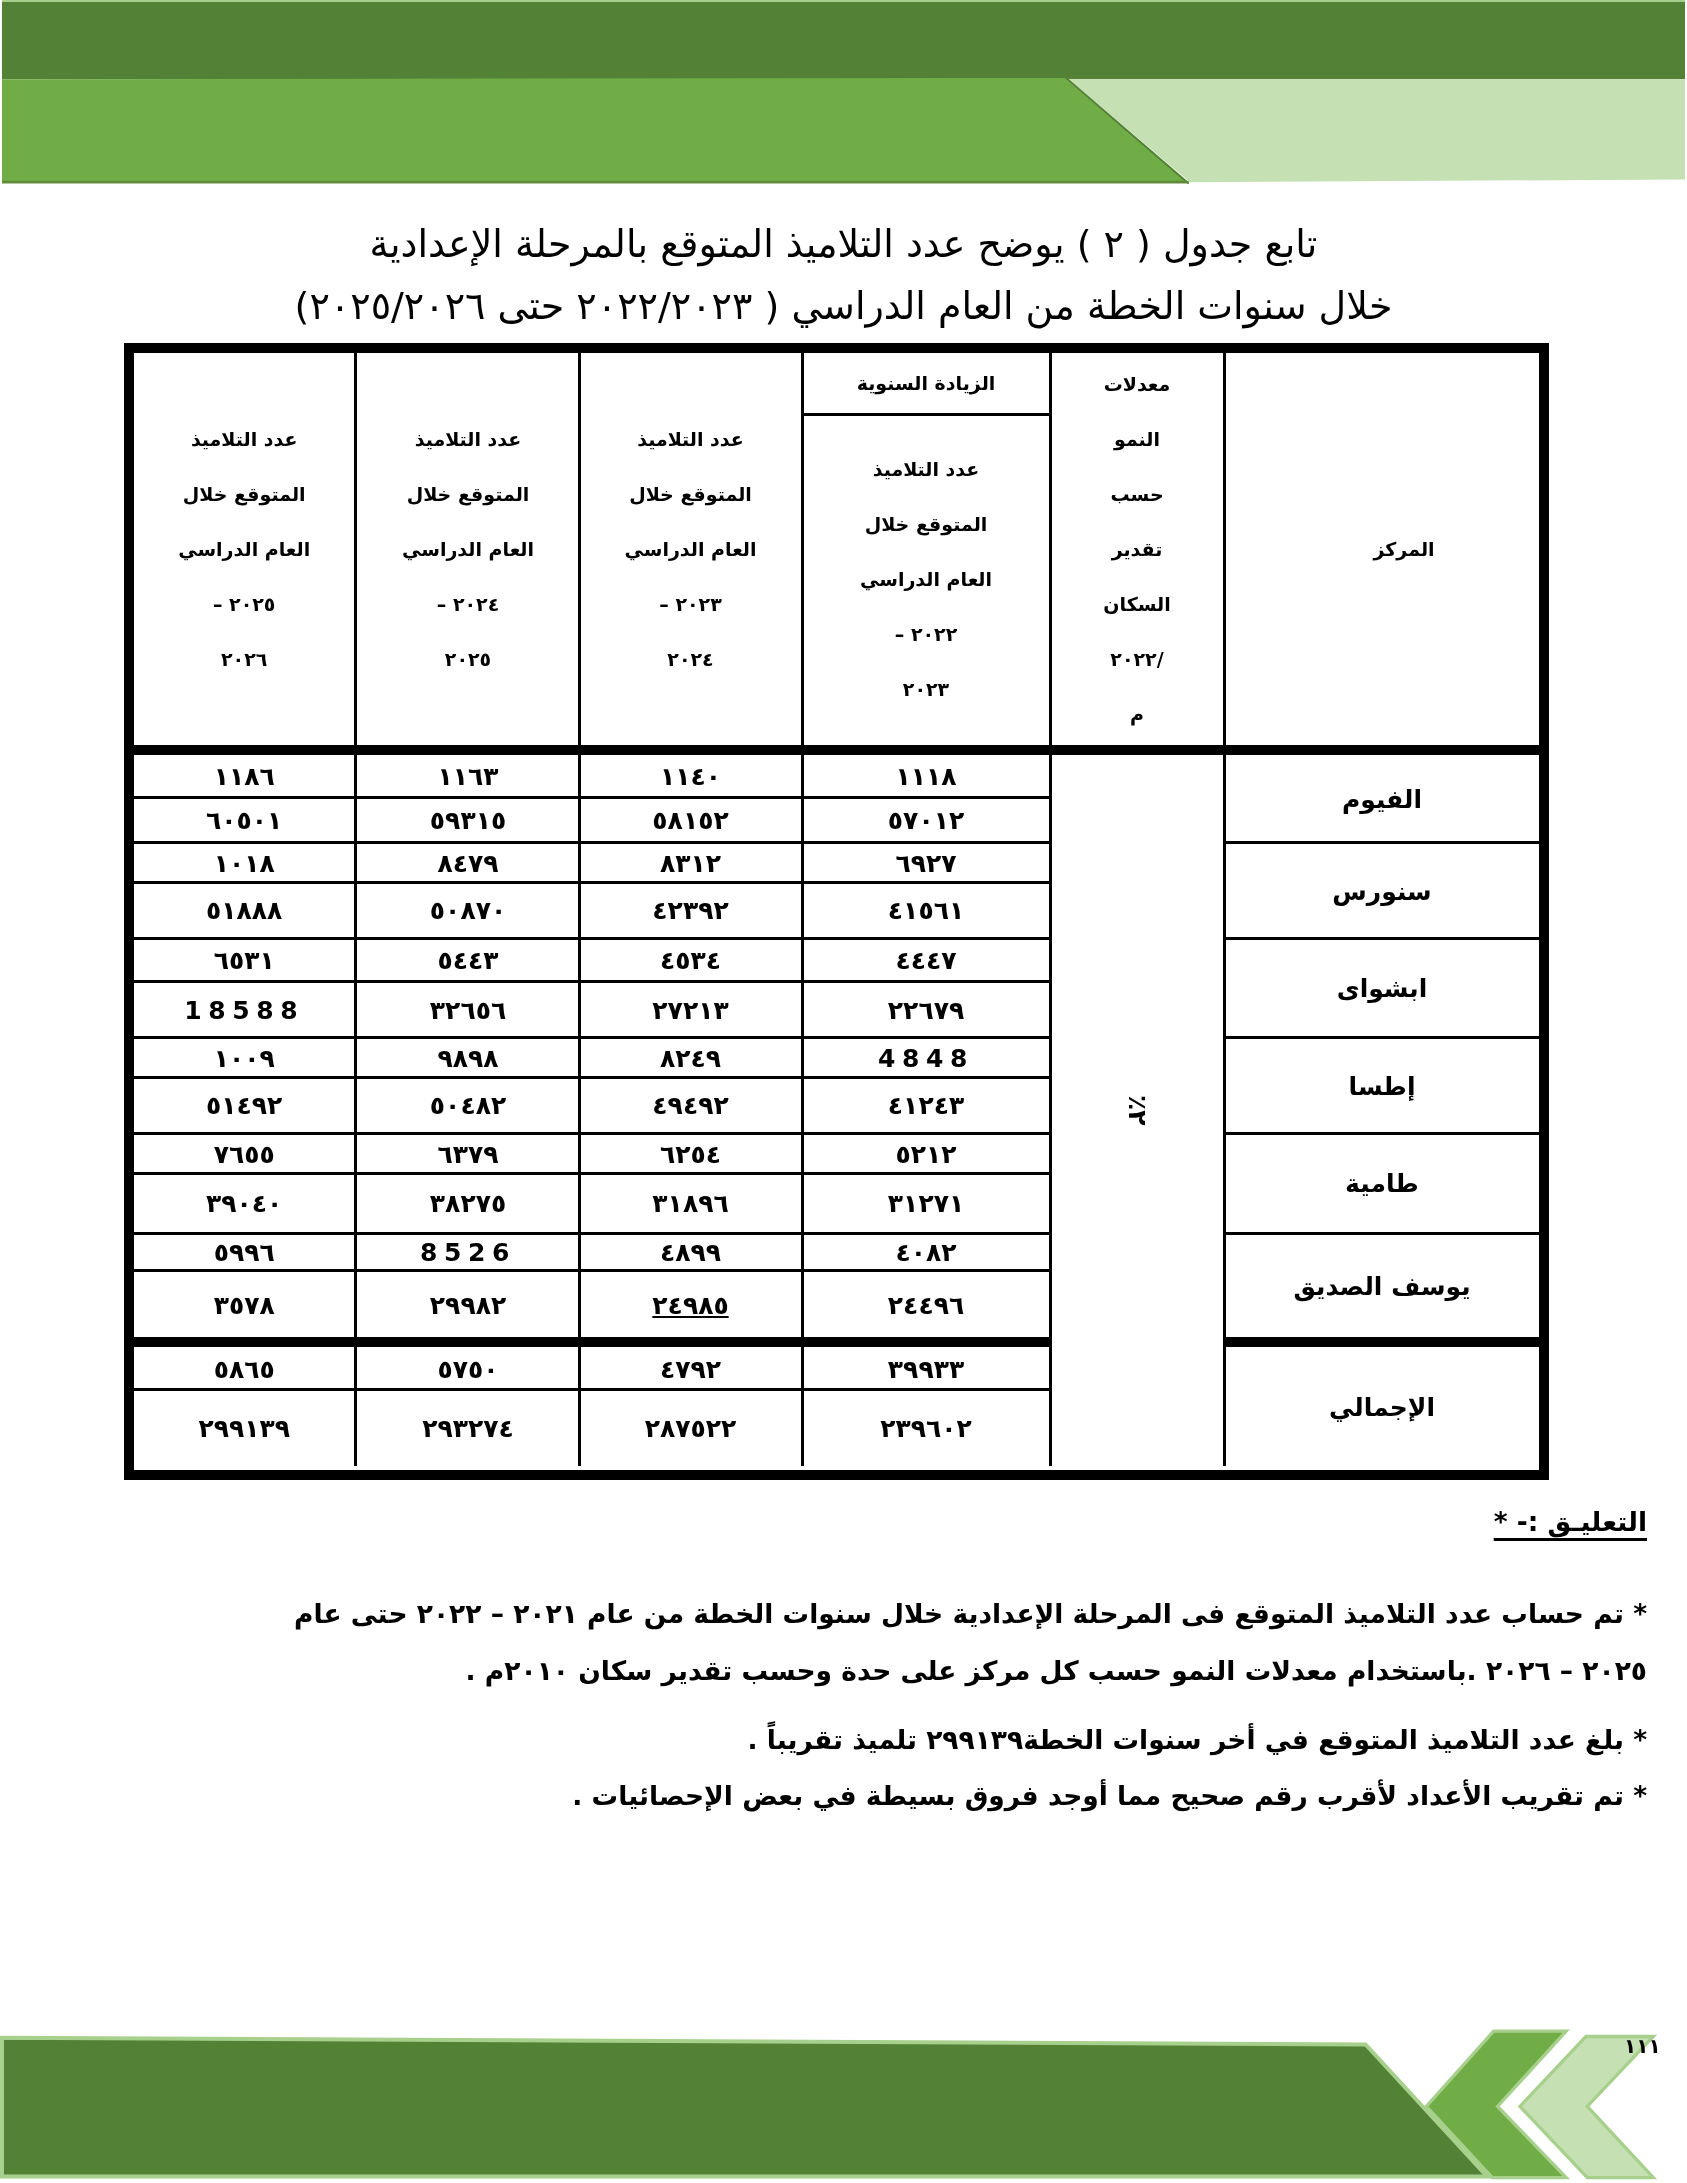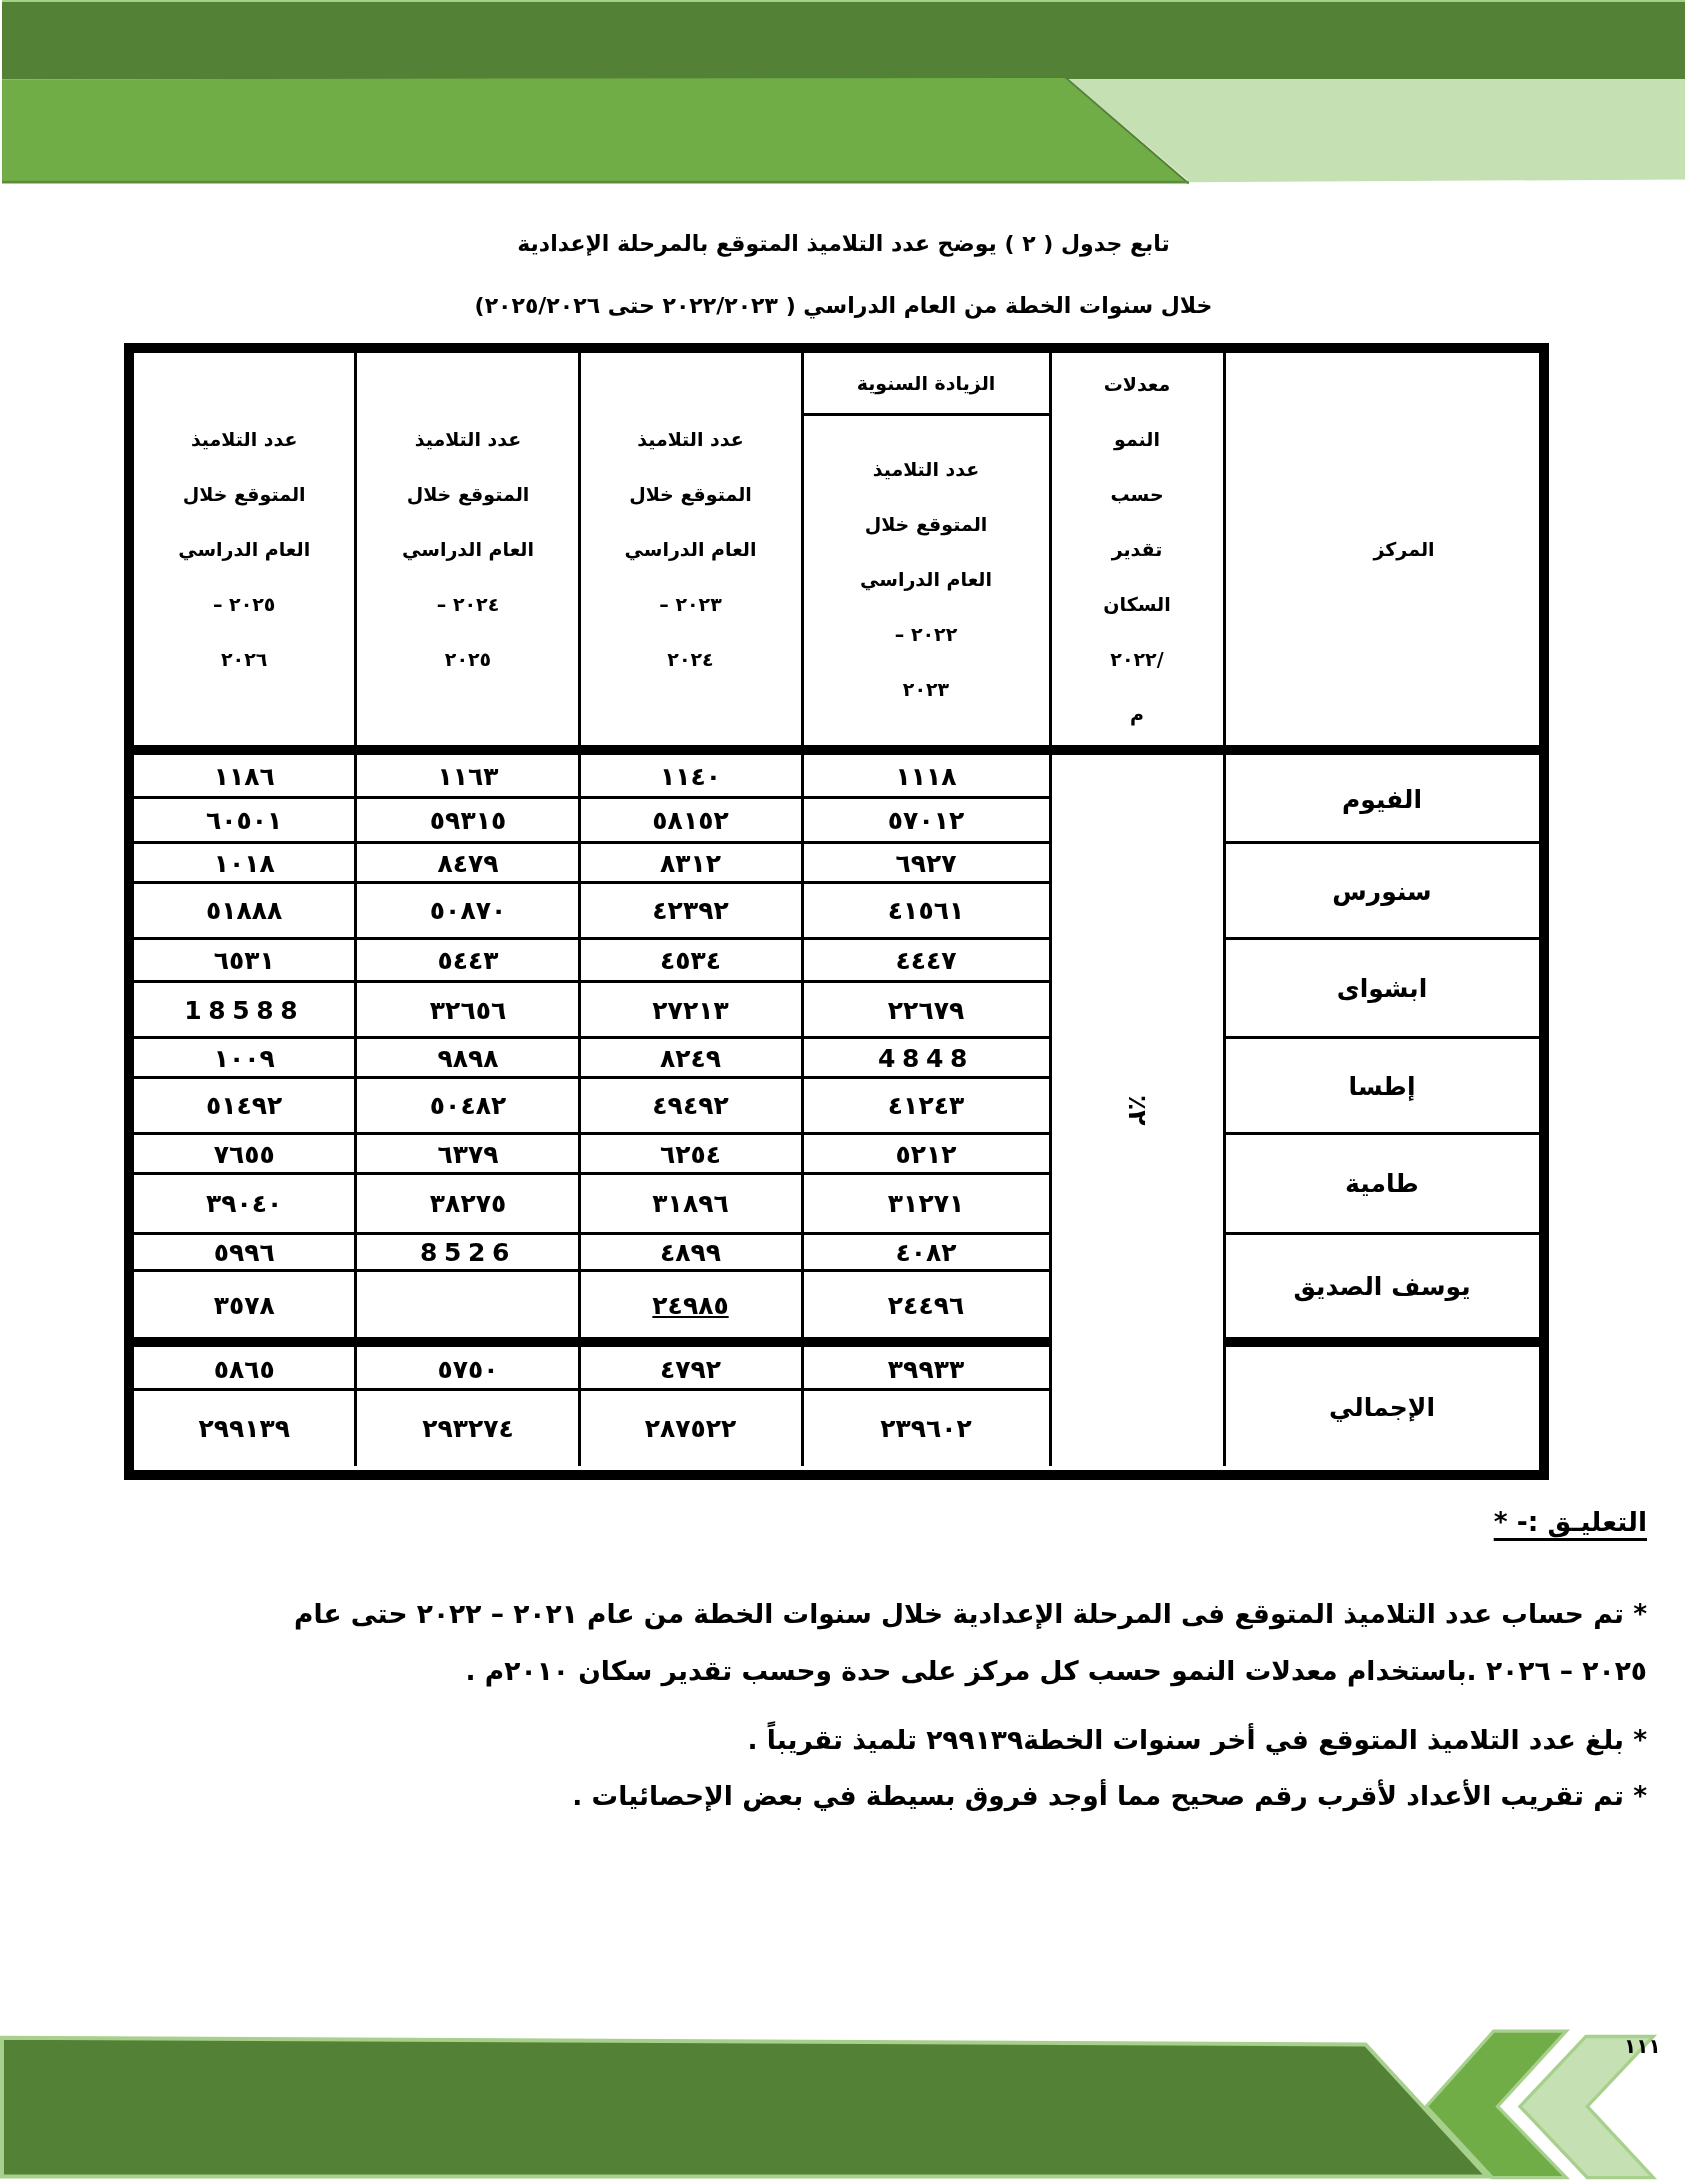--- a/index.html
+++ b/index.html
@@ -8,21 +8,21 @@
     background: #ffffff;
     font-family: "DejaVu Sans", "Liberation Sans", sans-serif;
     color: #000;
   }
   .abs { position: absolute; }
   
   #top-band { left: 0; top: 0; width: 1687px; height: 198px; }
   
   .title-line {
     position: absolute; left: 0; width: 1687px; text-align: center;
-    direction: rtl; font-weight: bold; font-size: 22px; line-height: 40px;
+    direction: rtl; font-weight: normal; font-size: 38px; line-height: 40px;
     font-family: "DejaVu Sans", sans-serif;
   }
   #title1 { top: 224px; left: 0; width: 1687px; }
   #title2 { top: 286px; left: 0; width: 1687px; }
 
   
   #table-frame {
     position: absolute; left: 124px; top: 343px; width: 1425px; height: 1137px;
     background: #000;
   }
@@ -188,20 +188,21 @@
       <div class="hline" style="left: -1.3px; top: 879px; width: 918px; height: 2.6px;"></div>
       <div class="hline" style="left: 1090px; top: 879px; width: 316px; height: 2.6px;"></div>
       <div class="cell name" style="left: 1090px; top: 880px; width: 316px; height: 106px;">يوسف الصديق</div>
       <div class="cell num" style="left: 668px; top: 880px; width: 248px; height: 38px;">٤٠٨٢</div>
       <div class="cell num" style="left: 668px; top: 918px; width: 248px; height: 68px;">٢٤٤٩٦</div>
       <div class="hline" style="left: -1.3px; top: 916px; width: 918px; height: 2.6px;"></div>
       <div class="cell num" style="left: 445px; top: 880px; width: 223px; height: 38px;">٤٨٩٩</div>
       <div class="cell num" style="left: 445px; top: 918px; width: 223px; height: 68px; text-decoration: underline;">٢٤٩٨٥</div>
       <div class="hline" style="left: -1.3px; top: 916px; width: 918px; height: 2.6px;"></div>
       <div class="cell num" style="left: 222px; top: 880px; width: 224px; height: 38px;">8526</div>
+      <div class="cell num" style="left: 222px; top: 918px; width: 224px; height: 68px;">٢٩٩٨٢</div>
       <div class="hline" style="left: -1.3px; top: 916px; width: 918px; height: 2.6px;"></div>
       <div class="cell num" style="left: -1.3px; top: 880px; width: 223px; height: 38px;">٥٩٩٦</div>
       <div class="cell num" style="left: -1.3px; top: 918px; width: 223px; height: 68px;">٣٥٧٨</div>
       <div class="hline" style="left: -1.3px; top: 916px; width: 918px; height: 2.6px;"></div>
       <div class="hline" style="left: -1.3px; top: 984px; width: 918px; height: 2.6px;"></div>
       <div class="hline" style="left: 1090px; top: 984px; width: 316px; height: 2.6px;"></div>
       <div class="cell name" style="left: 1090px; top: 996px; width: 316px; height: 116px;">الإجمالي</div>
       <div class="cell num" style="left: 668px; top: 996px; width: 248px; height: 40px;">٣٩٩٣٣</div>
       <div class="cell num" style="left: 668px; top: 1037px; width: 248px; height: 76px;">٢٣٩٦٠٢</div>
       <div class="cell num" style="left: 445px; top: 996px; width: 223px; height: 40px;">٤٧٩٢</div>

